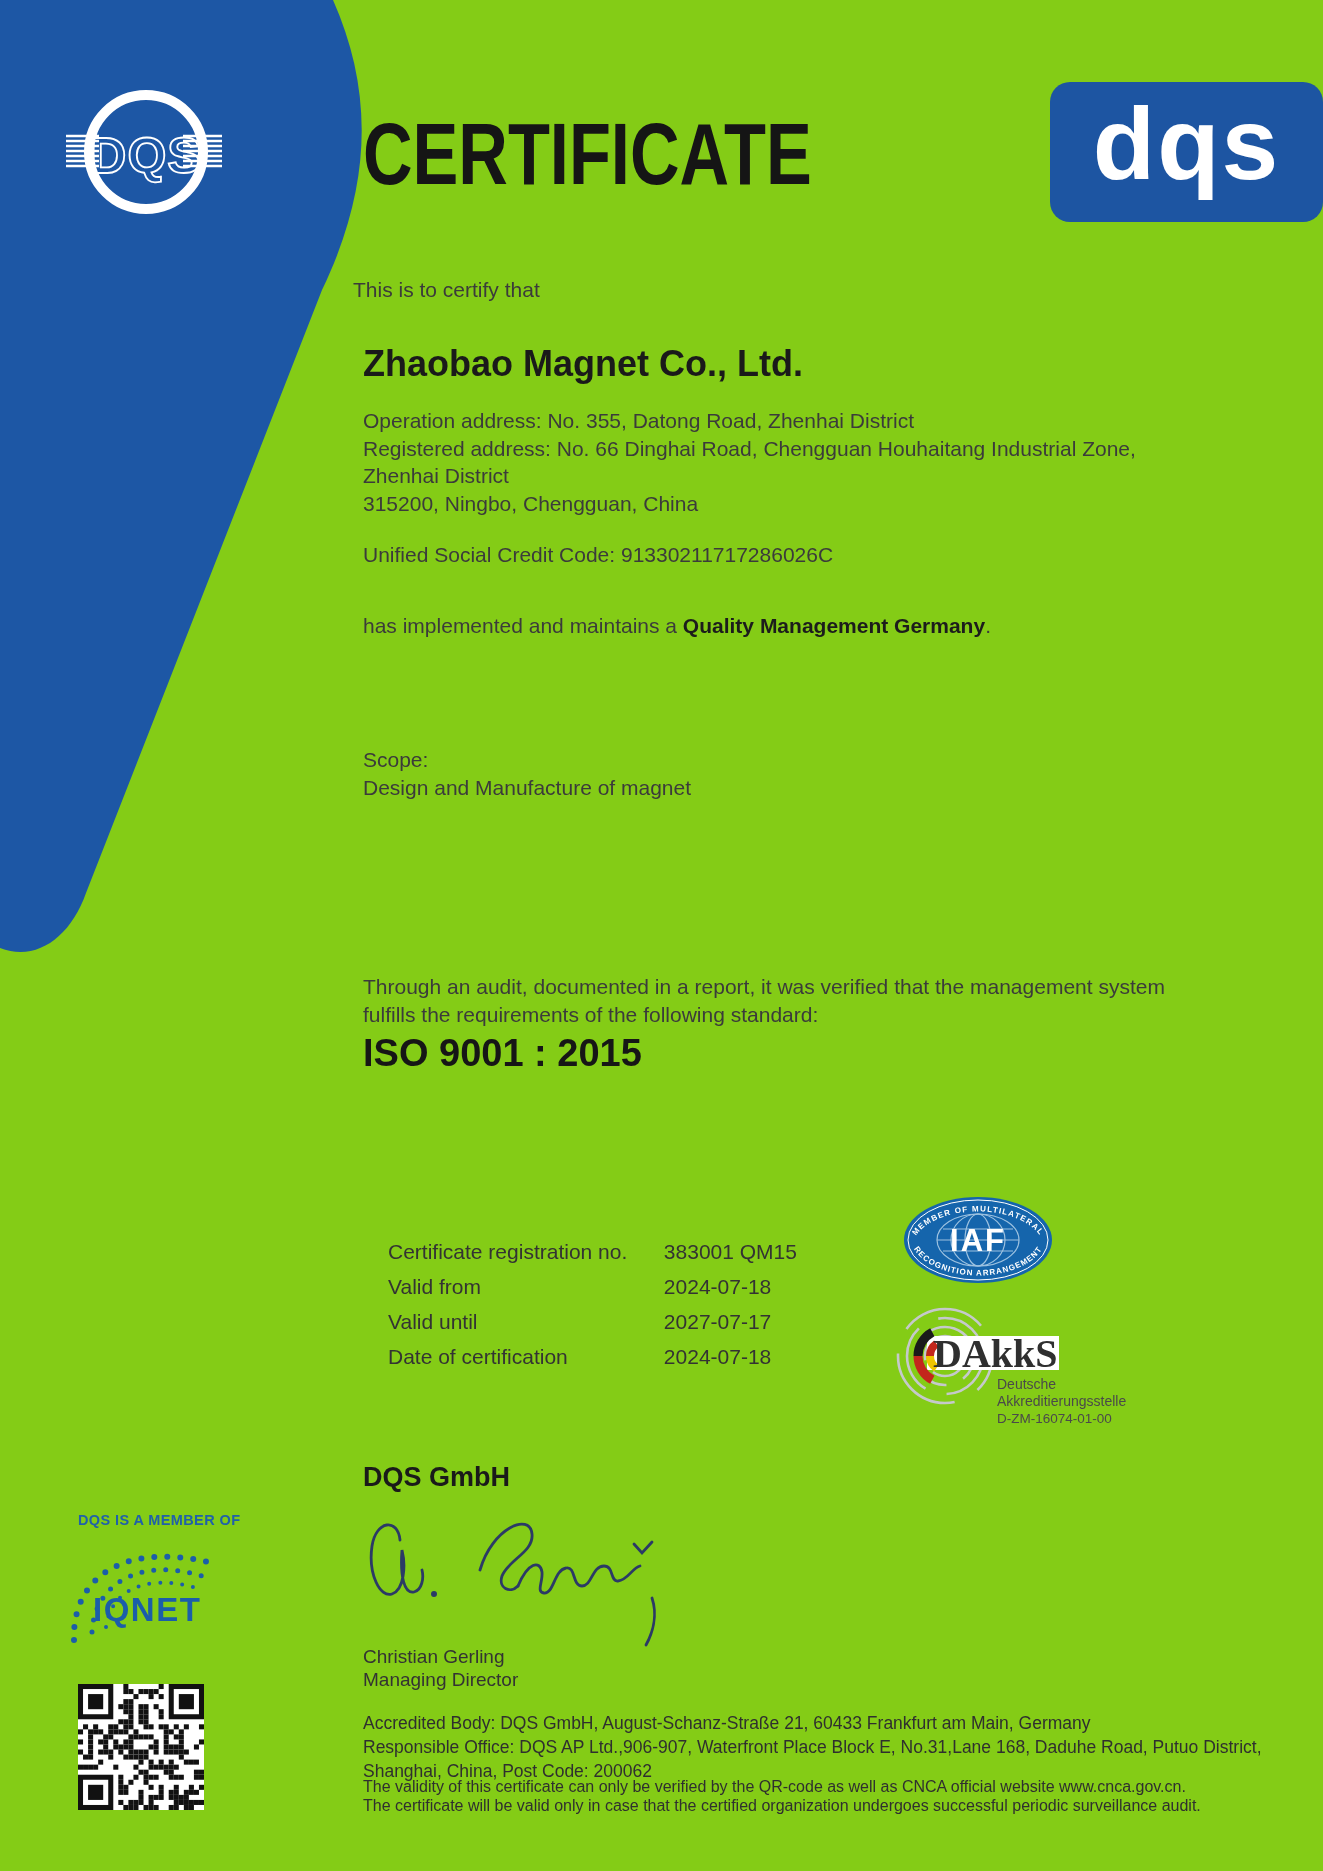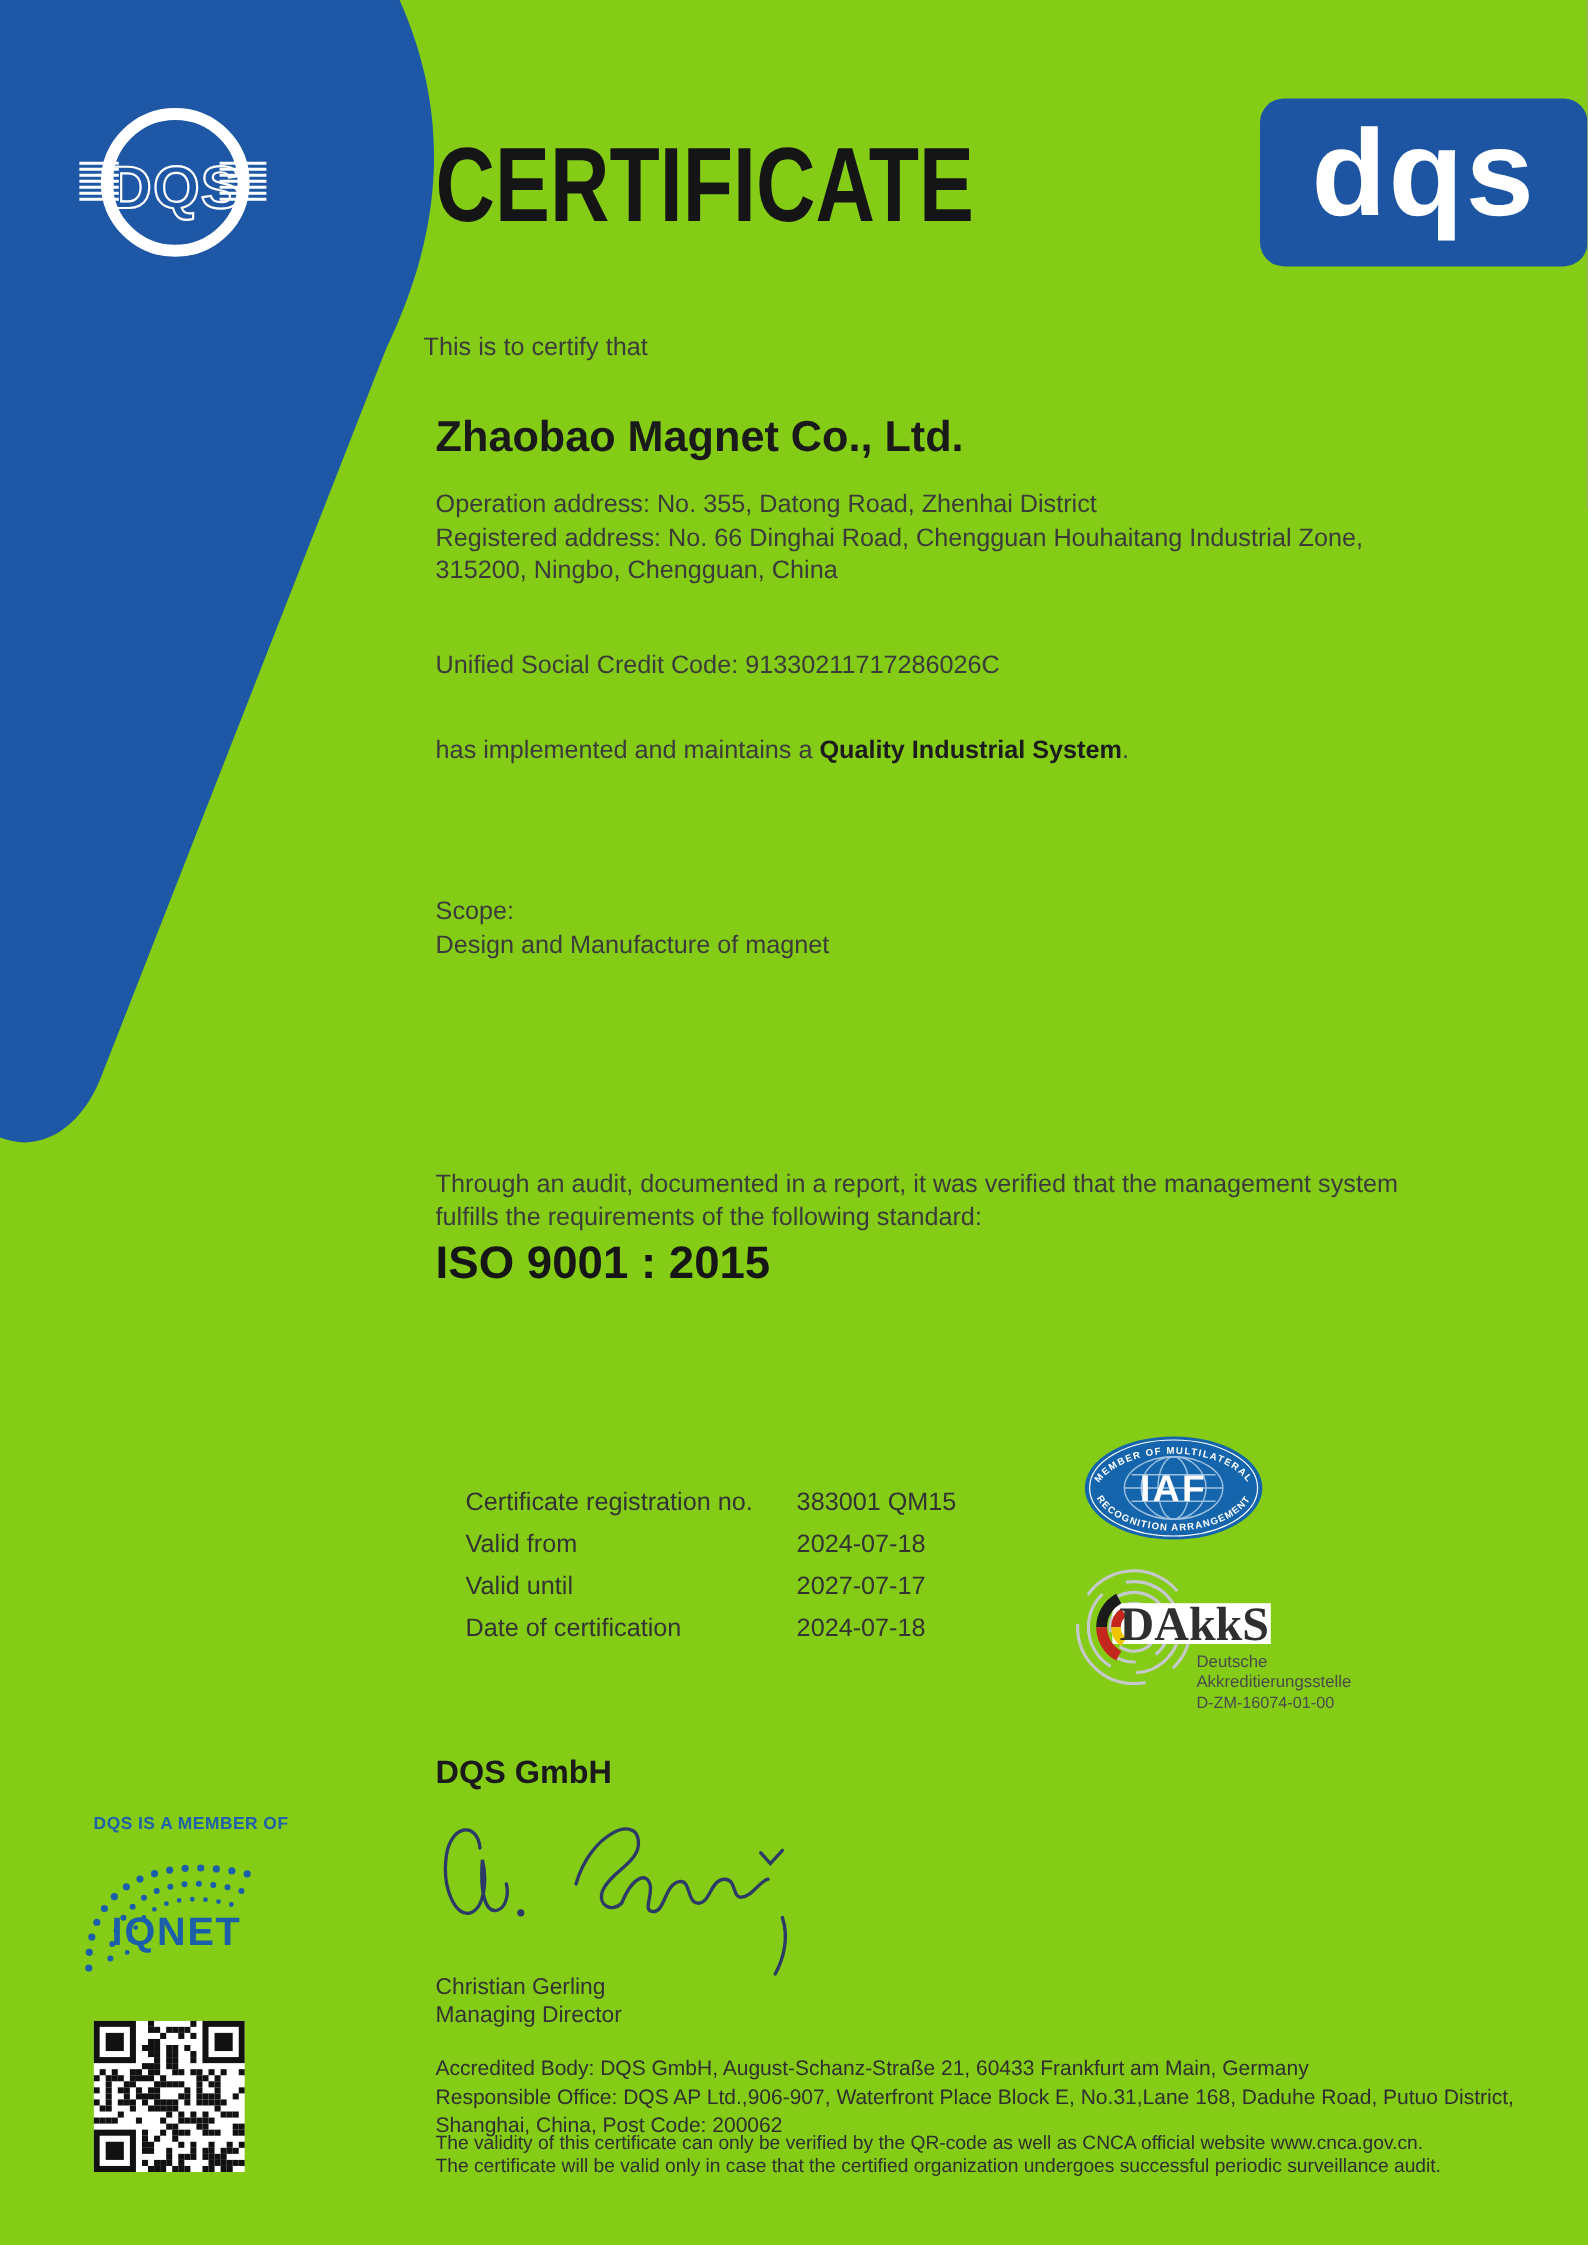--- a/index.html
+++ b/index.html
@@ -74,24 +74,25 @@
 
   <div class="abs dqs-box">
     <span>dqs</span>
   </div>
 
   <div class="abs certify">This is to certify that</div>
   <div class="abs company">Zhaobao Magnet Co., Ltd.</div>
   <div class="abs addr">
     <div>Operation address: No. 355, Datong Road, Zhenhai District</div>
     <div>Registered address: No. 66 Dinghai Road, Chengguan Houhaitang Industrial Zone,</div>
+    <div>Zhenhai District</div>
     <div>315200, Ningbo, Chengguan, China</div>
   </div>
   <div class="abs credit">Unified Social Credit Code: 91330211717286026C</div>
-  <div class="abs implemented"><span>has implemented and maintains a </span><b>Quality Industrial System</b><span>.</span></div>
+  <div class="abs implemented"><span>has implemented and maintains a </span><b>Quality Management Germany</b><span>.</span></div>
 
   <div class="abs scope-label">Scope:</div>
   <div class="abs scope-text">Design and Manufacture of magnet</div>
 
   <div class="abs audit">Through an audit, documented in a report, it was verified that the management system fulfills the requirements of the following standard:</div>
   <div class="abs standard">ISO 9001 : 2015</div>
 
   <div class="abs details">
     <div class="row">
       <span class="lab">Certificate registration no.</span>

